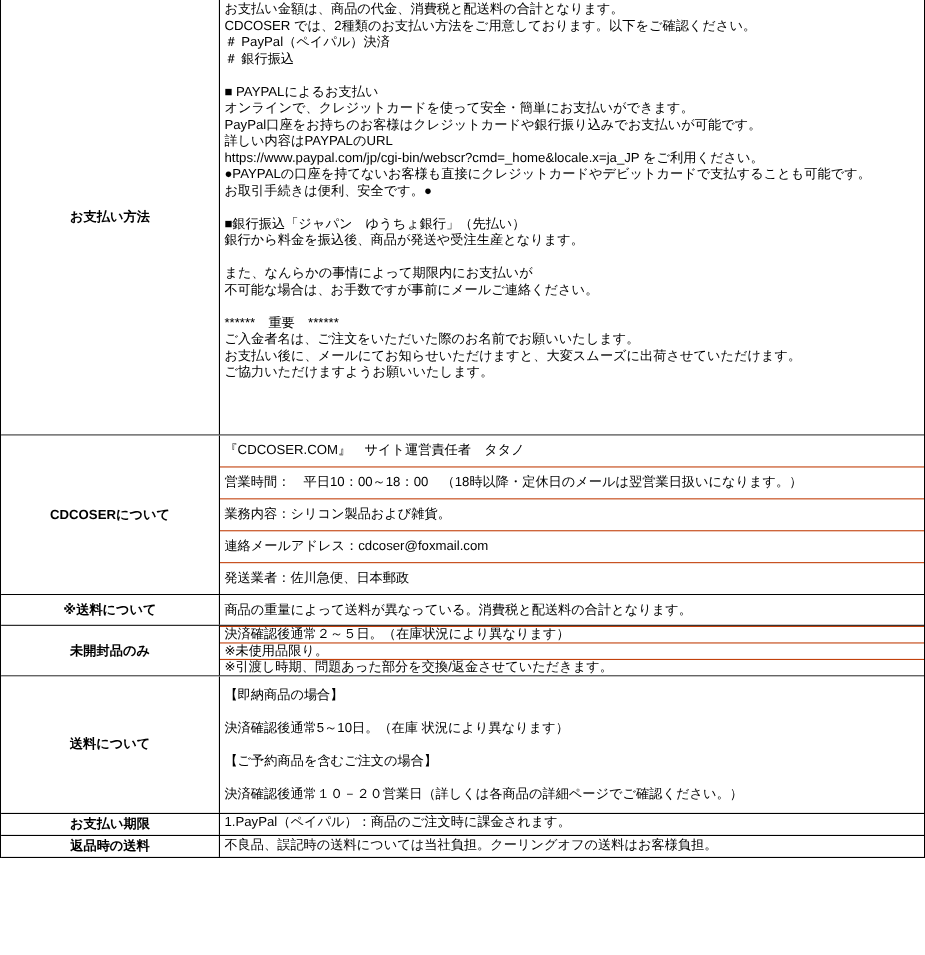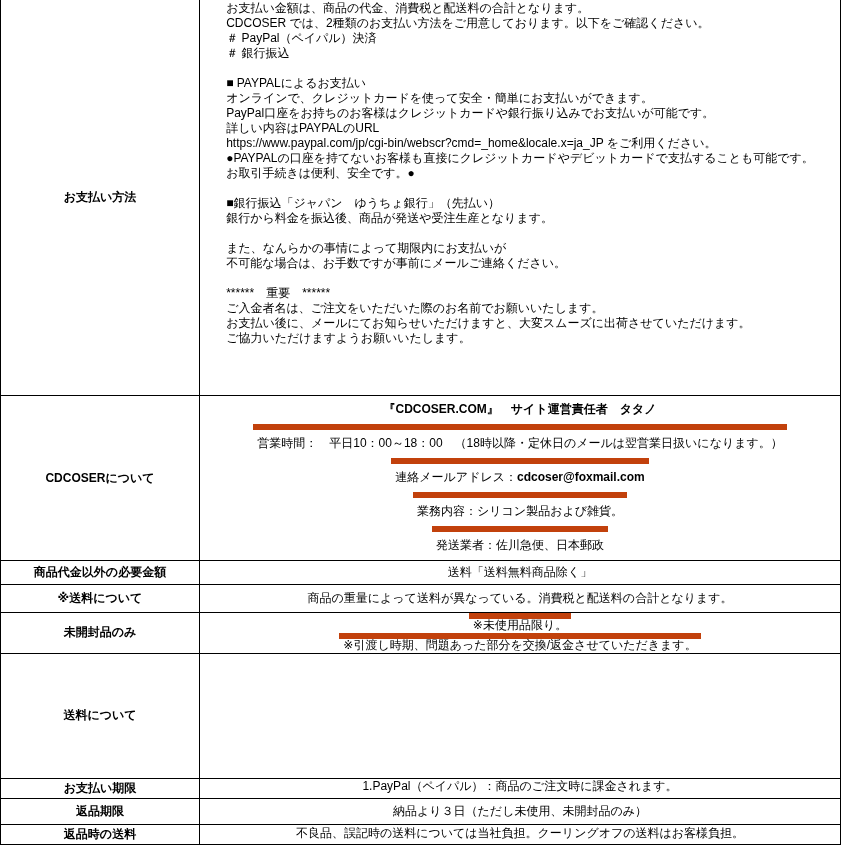--- a/index.html
+++ b/index.html
@@ -31,49 +31,48 @@
     justify-content: center;
     text-align: center;
     font-weight: bold;
     padding: 2px 4px;
   }
   .content {
     flex: 1 1 auto;
     min-width: 0;
     display: flex;
     flex-direction: column;
-    align-items: center;
   }
   .cell {
     padding: 2px 4px;
     white-space: pre-wrap;
     word-break: break-all;
   }
-  .subcell { border-top: 6px solid #c2410c; }
+  .subcell { border-top: 1px solid #c2410c; }
   .cell.first { border-top: none; }
 
   .pay-body { padding: 1px 4px; }
   .section-payment { min-height: 396px; }
 
   .about-cell { padding: 6px 4px 7px 4px; }
 
   .fee-cell { padding: 4px 4px; }
   .note-cell { padding: 6px 4px; }
 
   .def-policy { padding: 2px 4px; }
   .tight { padding: 0px 4px 1px 4px; line-height: 1.08; }
 
   .delivery-cell { padding: 9px 4px; }
   .section-delivery { min-height: 125px; }
 
   .deadline-cell { padding: 1px 4px 2px 4px; line-height: 1.15; }
   .return-cell { padding: 5px 4px; }
   .retship-cell { padding: 1px 4px 2px 4px; }
 
-  .bold { font-weight: bold; }
+  .bold { font-weight: normal; }
 </style>
 </head>
 <body>
 
 <div class="table">
 
   <div class="section section-payment">
     <div class="hdr">お支払い方法</div>
     <div class="content">
       <div class="cell pay-body first">お支払い金額は、商品の代金、消費税と配送料の合計となります。
@@ -100,65 +99,63 @@
 お支払い後に、メールにてお知らせいただけますと、大変スムーズに出荷させていただけます。
 ご協力いただけますようお願いいたします。</div>
     </div>
   </div>
 
   <div class="section">
     <div class="hdr">CDCOSERについて</div>
     <div class="content">
       <div class="cell about-cell first bold">『CDCOSER.COM』　サイト運営責任者　タタノ</div>
       <div class="cell about-cell subcell">営業時間：　平日10：00～18：00　（18時以降・定休日のメールは翌営業日扱いになります。）</div>
+      <div class="cell about-cell subcell">業務内容：シリコン製品および雑貨。</div>
       <div class="cell about-cell subcell"><span>連絡メールアドレス：</span><span class="bold">cdcoser@foxmail.com</span></div>
-      <div class="cell about-cell subcell">業務内容：シリコン製品および雑貨。</div>
       <div class="cell about-cell subcell">発送業者：佐川急便、日本郵政</div>
     </div>
   </div>
 
-  <div class="section">
-    <div class="hdr">商品代金以外の必要金額</div>
-    <div class="content">
-      <div class="cell fee-cell first">送料「送料無料商品除く」</div>
-    </div>
-  </div>
 
   <div class="section">
     <div class="hdr">※送料について</div>
     <div class="content">
       <div class="cell note-cell first">商品の重量によって送料が異なっている。消費税と配送料の合計となります。</div>
     </div>
   </div>
 
   <div class="section">
     <div class="hdr">未開封品のみ</div>
     <div class="content">
+      <div class="cell tight subcell">決済確認後通常２～５日。（在庫状況により異なります）</div>
       <div class="cell tight subcell">※未使用品限り。</div>
       <div class="cell tight subcell">※引渡し時期、問題あった部分を交換/返金させていただきます。</div>
     </div>
   </div>
 
   <div class="section section-delivery">
     <div class="hdr">送料について</div>
+    <div class="content">
+      <div class="cell delivery-cell first">【即納商品の場合】
+
+決済確認後通常5～10日。（在庫 状況により異なります）
+
+【ご予約商品を含むご注文の場合】
+
+決済確認後通常１０－２０営業日（詳しくは各商品の詳細ページでご確認ください。）</div>
+    </div>
   </div>
 
   <div class="section">
     <div class="hdr">お支払い期限</div>
     <div class="content">
       <div class="cell deadline-cell first">1.PayPal（ペイパル）：商品のご注文時に課金されます。</div>
     </div>
   </div>
 
-  <div class="section">
-    <div class="hdr">返品期限</div>
-    <div class="content">
-      <div class="cell return-cell first">納品より３日（ただし未使用、未開封品のみ）</div>
-    </div>
-  </div>
 
   <div class="section">
     <div class="hdr">返品時の送料</div>
     <div class="content">
       <div class="cell retship-cell first">不良品、誤記時の送料については当社負担。クーリングオフの送料はお客様負担。</div>
     </div>
   </div>
 
 </div>
 

